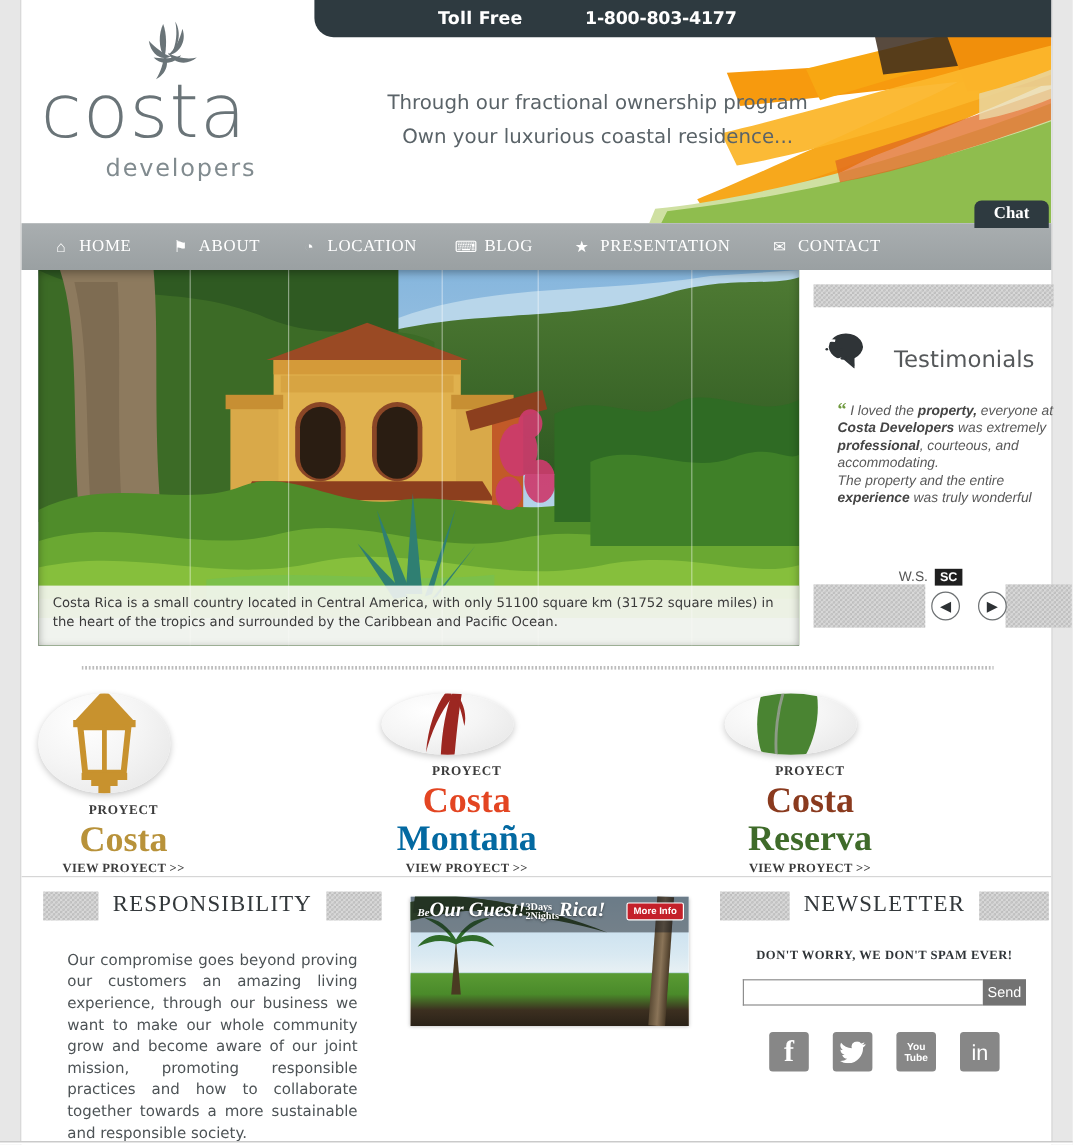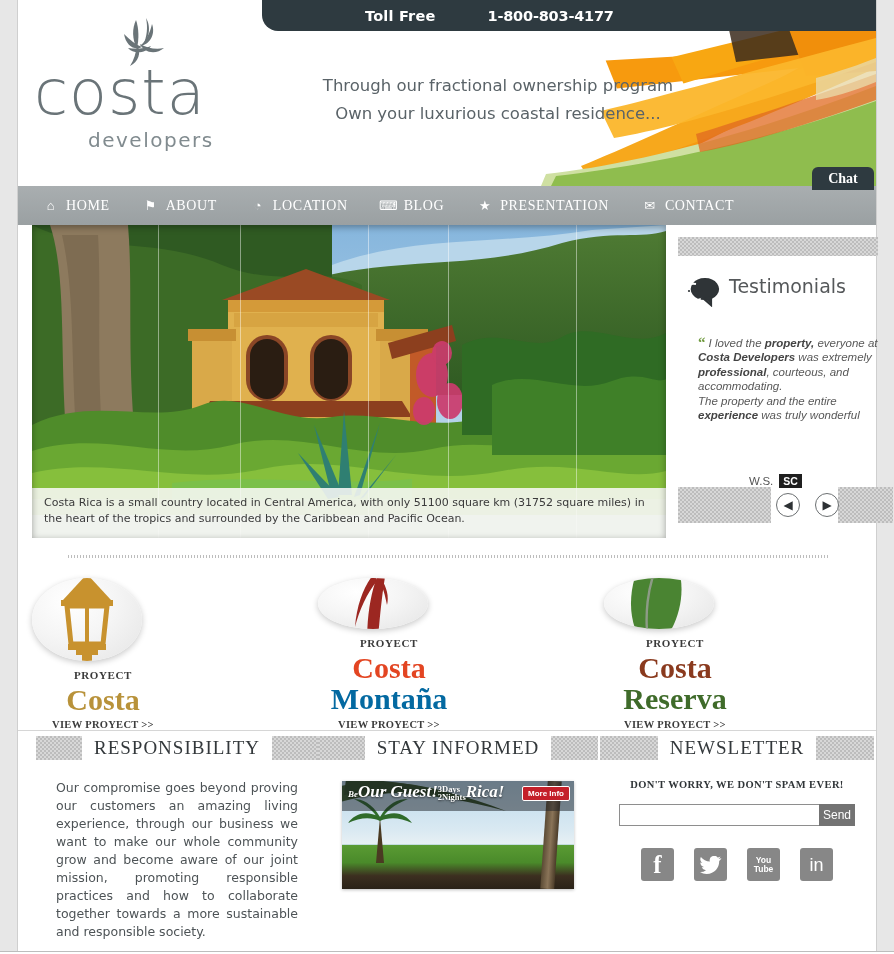--- a/index.html
+++ b/index.html
@@ -90,21 +90,21 @@
   
   .side{position:absolute;left:660px;top:0;width:198px;height:313px;}
   .ph-block{
     background-color:#d8d8d8;
     background-image:
       linear-gradient(45deg,#bdbdbd 25%,transparent 25%,transparent 75%,#bdbdbd 75%),
       linear-gradient(45deg,#bdbdbd 25%,transparent 25%,transparent 75%,#bdbdbd 75%);
     background-size:4px 4px; background-position:0 0, 2px 2px;
   }
   .side .bar1{position:absolute;left:0;top:12px;width:200px;height:19px;}
-  .side .tt{position:absolute;left:2px;top:50px;display:flex;align-items:flex-start;gap:5px;}
+  .side .tt{position:absolute;left:2px;top:50px;display:flex;align-items:flex-end;gap:21px;}
   .side .tt .ttx{font-size:19px;color:#55585a;}
   .quote{position:absolute;left:20px;top:110px;width:180px;
     font-family:"Liberation Sans", sans-serif;
     font-style:italic;font-size:11.5px;line-height:14.4px;color:#585858;}
   .quote .qm{color:#6f9a3e;font-weight:bold;font-style:normal;font-size:15px;
     font-family:"Liberation Serif",serif;margin-right:3px;}
   .quote b{font-weight:bold;font-style:italic;color:#444;}
   .author{position:absolute;left:71px;top:249px;display:flex;align-items:center;gap:6px;
     font-size:11.5px;color:#555;font-family:"Liberation Sans",sans-serif;}
   .author .tag{background:#1f1f1f;color:#fff;font-weight:bold;font-size:10.5px;padding:1px 4px;}
@@ -142,21 +142,21 @@
 
   
   .botline{position:absolute;left:0;top:505px;width:858px;height:1px;background:#d6d6d6;}
 
   
   .cols{position:absolute;left:0;top:506px;width:858px;height:223px;display:flex;}
   .col{position:relative;}
   .col-a{width:300px;padding-left:18px;}
   .col-b{width:280px;}
   .col-c{width:278px;}
-  .sect-head{display:flex;align-items:center;justify-content:center;gap:0px;height:34px;}
+  .sect-head{display:flex;justify-content:center;gap:0px;height:34px;margin-top:12px;}
   .sect-head .dash{width:58px;height:24px;}
   .sect-head .ttl{font-family:"Liberation Serif",serif;font-size:19px;letter-spacing:1px;color:#33383b;
     padding:0 12px;white-space:nowrap;}
   .resp-txt{margin:14px 20px 0 20px;font-size:12.5px;line-height:18px;color:#4d5356;text-align:justify;}
   .banner{margin:16px 0 0 0;width:232px;height:108px;position:relative;overflow:hidden;
     margin-left:0px;box-shadow:0 1px 3px rgba(0,0,0,.25);}
   .banner .sky{position:absolute;inset:0;background:linear-gradient(#bcd9ec 0%,#d9e9f2 45%,#e7f0f4 58%,#2f8f84 62%,#1f7f78 70%,#cdb894 78%,#6b5b45 100%);}
   .banner .grass{position:absolute;left:0;bottom:0;width:100%;height:44px;
     background:linear-gradient(#5a9b33 0%,#4a8a2a 40%,#3c2f20 70%,#2a2218 100%);}
   .banner .palmL{position:absolute;left:4px;bottom:26px;width:66px;height:66px;}
@@ -453,25 +453,20 @@
       <div class="col col-a">
         <div class="sect-head">
           <span class="dash ph-block"></span>
           <span class="ttl">RESPONSIBILITY</span>
           <span class="dash ph-block"></span>
         </div>
         <div class="resp-txt">Our compromise goes beyond proving our customers an amazing living experience, through our business we want to make our whole community grow and become aware of our joint mission, promoting responsible practices and how to collaborate together towards a more sustainable and responsible society.</div>
       </div>
 
       <div class="col col-b">
-        <div class="sect-head">
-          <span class="dash ph-block"></span>
-          <span class="ttl">STAY INFORMED</span>
-          <span class="dash ph-block"></span>
-        </div>
         <div style="display:flex;justify-content:center;">
           <div class="banner">
             <div class="sky"></div>
             <div class="grass"></div>
             <svg class="canopy" viewBox="0 0 190 54">
               <path d="M0 10 C40 0 90 6 130 22 C100 14 60 10 0 26 Z" fill="#3b5a2a"></path>
               <path d="M10 2 C60 2 120 14 170 34 C120 20 60 12 8 18 Z" fill="#2f4a22"></path>
             </svg>
             <svg class="palmL" viewBox="0 0 66 66">
               <path d="M30 66 L34 20 L38 66 Z" fill="#4a3a22"></path>

